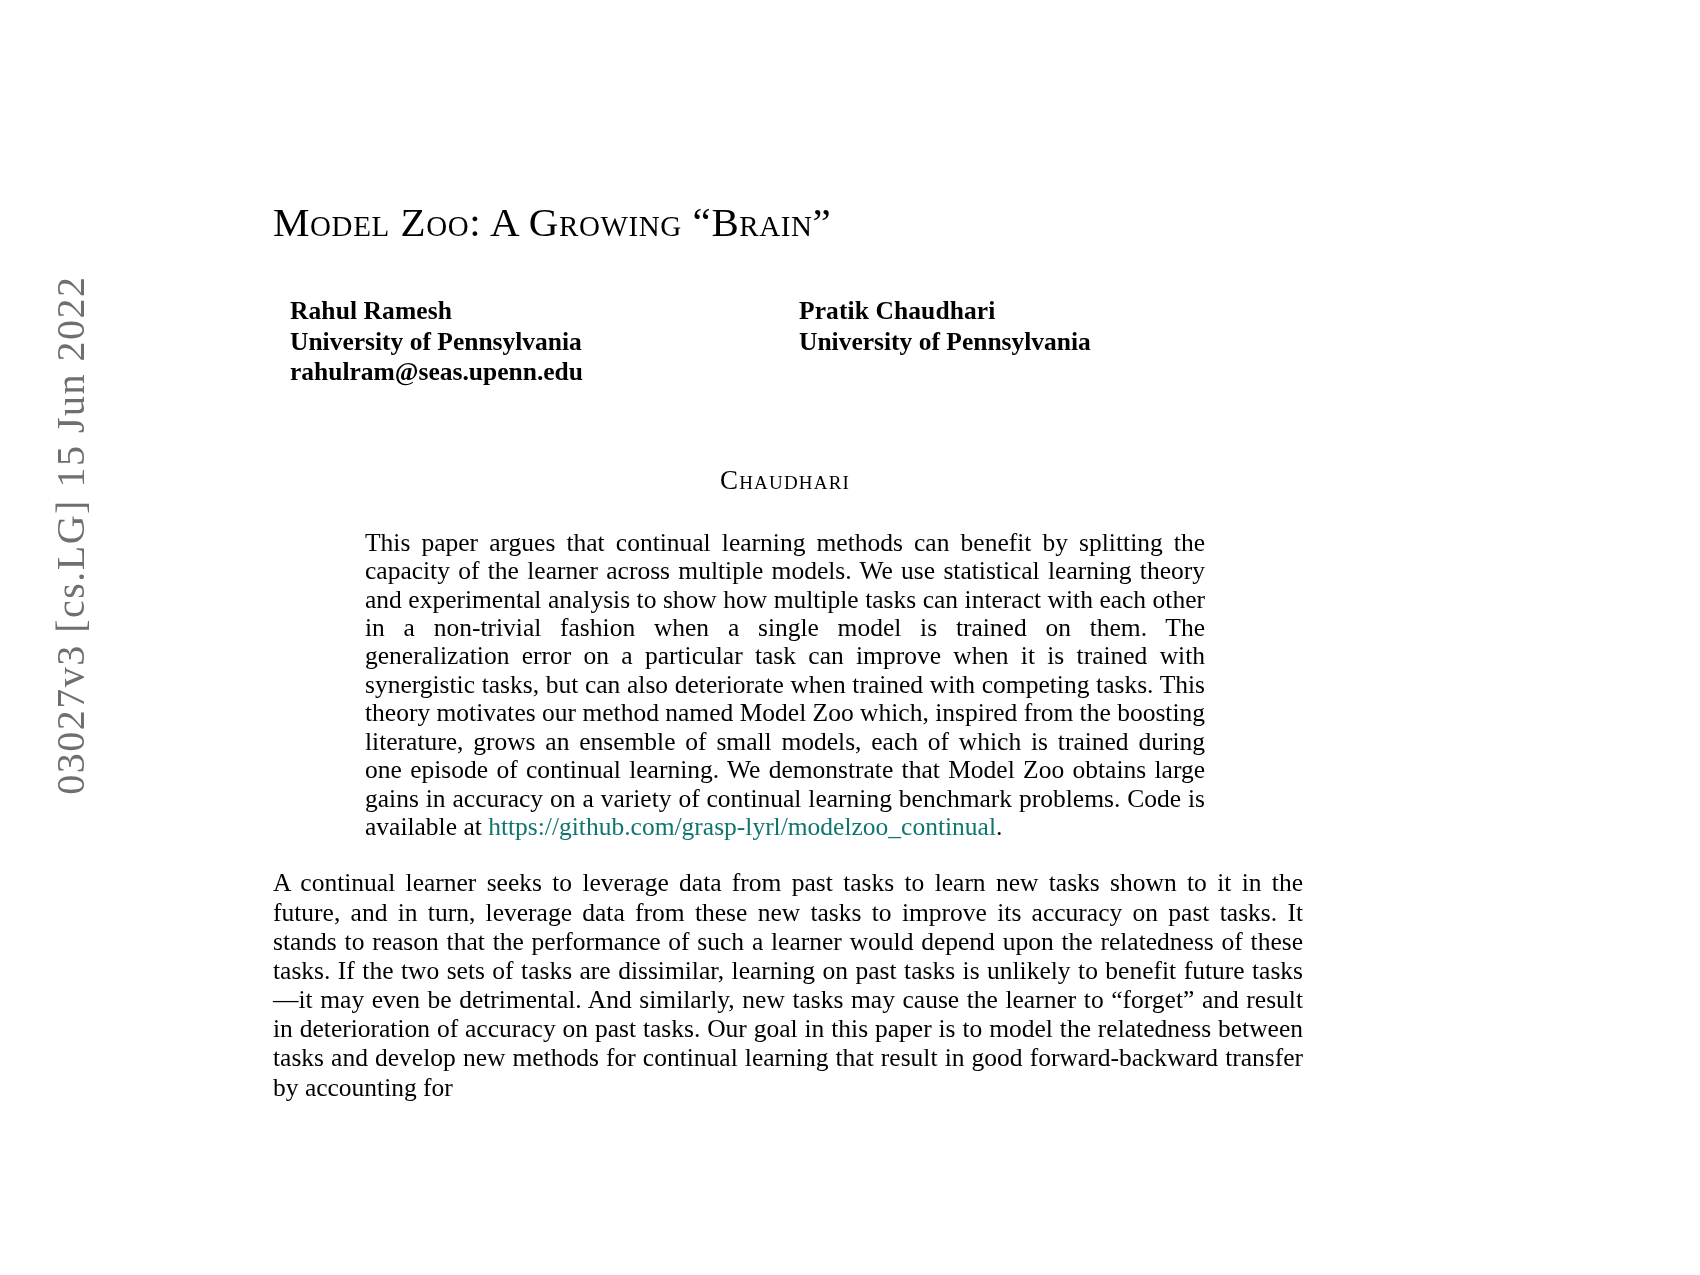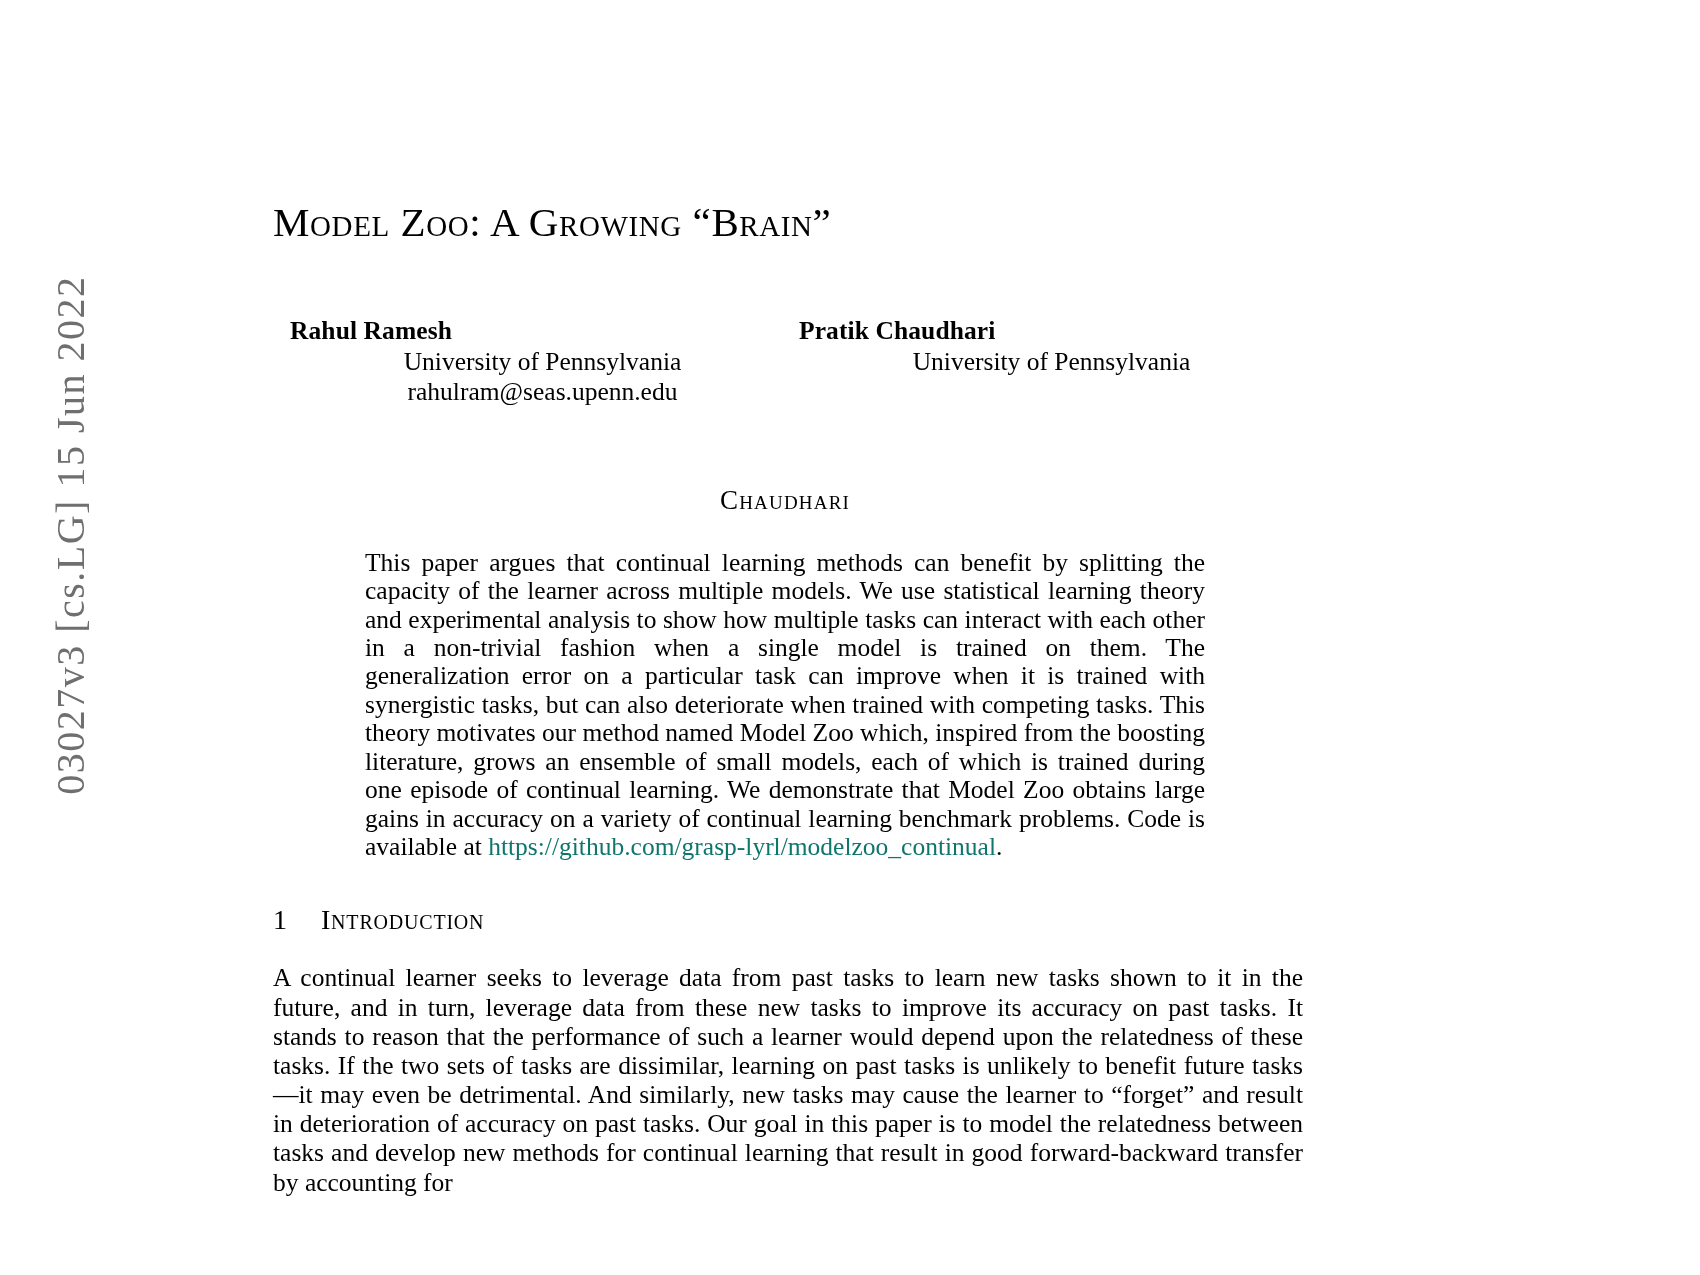--- a/index.html
+++ b/index.html
@@ -57,30 +57,28 @@
   
   #authors {
     margin-top: 49px;
     display: flex;
     width: 100%;
   }
   .author-col {
     width: 505px;
     font-size: 25.5px;
     line-height: 1.12;
-    margin-top: 20px;
   }
   .author-col .aname {
     font-weight: bold;
     letter-spacing: 0.1px;
   }
   .author-col .aff,
   .author-col .email {
-    font-weight: normal;
-    text-align: center;
+    font-weight: bold;
   }
   .author-col .aff { margin-top: 2px; }
   .author-col .email { margin-top: 2px; }
   .author-col.left  { margin-left: 17px; }
   .author-col.right { margin-left: 4px; }
 
   
   #abstract-heading {
     margin-top: 78px;
     text-align: center;
@@ -148,19 +146,16 @@
       <div class="aff">University of Pennsylvania</div>
     </div>
   </div>
 
   <div id="abstract-heading">Chaudhari</div>
 
   <div id="abstract-body">
     <span>This paper argues that continual learning methods can benefit by splitting the capacity of the learner across multiple models. We use statistical learning theory and experimental analysis to show how multiple tasks can interact with each other in a non-trivial fashion when a single model is trained on them. The generalization error on a particular task can improve when it is trained with synergistic tasks, but can also deteriorate when trained with competing tasks. This theory motivates our method named Model Zoo which, inspired from the boosting literature, grows an ensemble of small models, each of which is trained during one episode of continual learning. We demonstrate that Model Zoo obtains large gains in accuracy on a variety of continual learning benchmark problems. Code is available at </span><a class="url" href="#">https://github.com/grasp-lyrl/modelzoo_continual</a><span>.</span>
   </div>
 
-  <div id="section-heading">
-    <span class="secnum">1</span><span>Introduction</span>
-  </div>
 
   <div id="intro-body">A continual learner seeks to leverage data from past tasks to learn new tasks shown to it in the future, and in turn, leverage data from these new tasks to improve its accuracy on past tasks. It stands to reason that the performance of such a learner would depend upon the relatedness of these tasks. If the two sets of tasks are dissimilar, learning on past tasks is unlikely to benefit future tasks—it may even be detrimental. And similarly, new tasks may cause the learner to “forget” and result in deterioration of accuracy on past tasks. Our goal in this paper is to model the relatedness between tasks and develop new methods for continual learning that result in good forward-backward transfer by accounting for</div>
 
 </div>
 
 </body></html>

